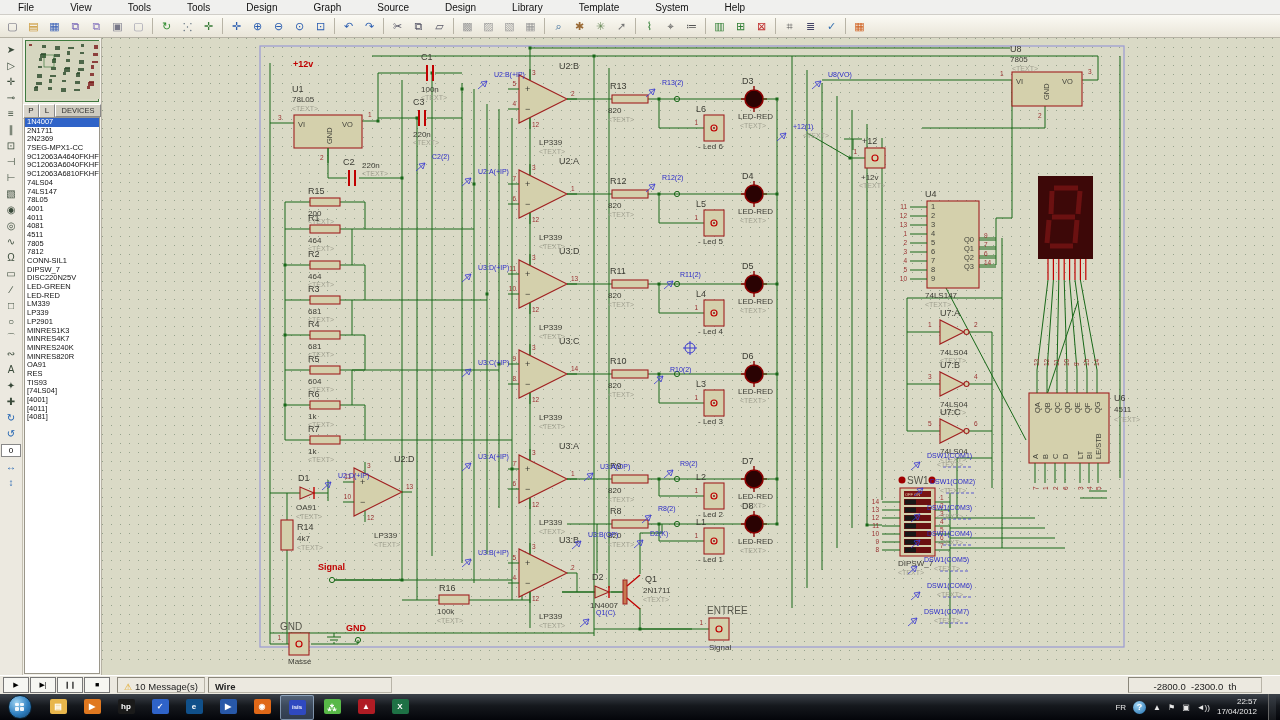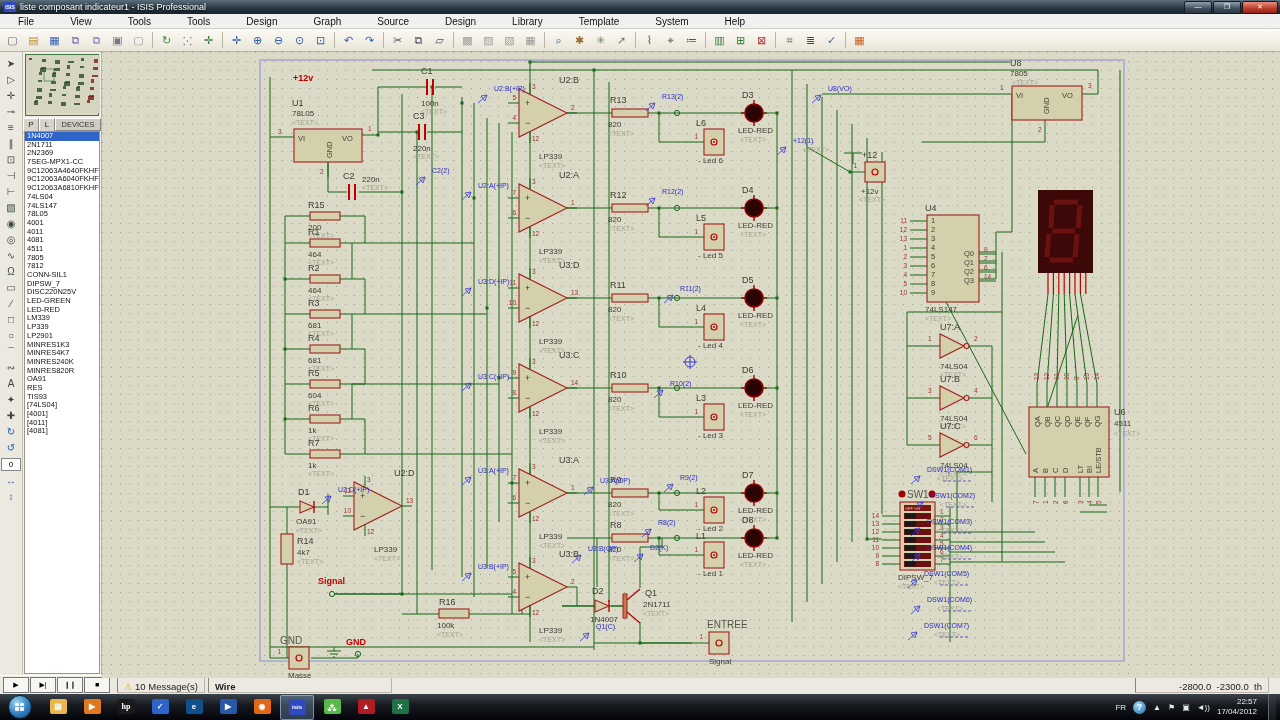--- a/index.html
+++ b/index.html
@@ -71,21 +71,21 @@
   .statusbar{height:18px;background:#ece9e0;border-top:1px solid #fff;display:flex;
     align-items:center;font-size:9.5px;color:#222;flex:0 0 18px;}
   .sim-group{display:flex;margin:0 3px;}
   .sim-btn{width:24px;height:14px;background:#f6f6f2;border:1px solid #777;margin-right:1px;
     font-size:7px;text-align:center;line-height:13px;color:#000;}
   .sb-panel{border:1px solid #b8b4a8;border-top-color:#8a867a;border-left-color:#8a867a;
     height:14px;line-height:18px;padding:0 6px;margin-left:3px;background:#ece9e0;}
   .sb-msg .warn{color:#e0a010;font-size:9px;margin-right:3px;}
   .sb-mode{min-width:170px;font-weight:bold;}
   .sb-spacer{flex:1;}
-  .sb-coords{min-width:120px;text-align:right;margin-right:11px;}
+  .sb-coords{min-width:120px;text-align:center;margin-right:18px;}
 
   
   .taskbar{height:26px;background:linear-gradient(#3c424a,#15181d 45%,#04050a);display:flex;
     align-items:center;flex:0 0 26px;}
   .start-orb{width:22px;height:22px;border-radius:50%;margin:0 9px 0 8px;
     background:radial-gradient(circle at 35% 30%,#9fd4f2,#2f7fc0 55%,#14436e);
     border:1px solid #0a2030;display:flex;align-items:center;justify-content:center;}
   .orb-flag{width:10px;height:9px;display:grid;grid-template-columns:4px 4px;
     grid-template-rows:3.5px 3.5px;gap:1px;}
   .orb-flag div{background:#fff;border-radius:1px;opacity:.9;}
@@ -99,27 +99,20 @@
   .tray .clock{text-align:right;line-height:10px;font-size:8px;padding-right:4px;}
   .tray .help-orb{width:13px;height:13px;border-radius:50%;background:radial-gradient(circle at 35% 30%,#9fd4f2,#1f6fb0);
     color:#fff;font-size:9px;font-weight:bold;text-align:center;line-height:13px;}
   .show-desktop{width:7px;height:26px;border-left:1px solid #666;background:linear-gradient(#3a4048,#14161a);}
 </style>
 </head>
 <body>
 
 <div id="app">
 
-  <div class="titlebar">
-    <div class="app-icon">ISIS</div>
-    <span class="title">liste composant indicateur1 - ISIS Professional</span>
-    <div class="win-btn">—</div>
-    <div class="win-btn">❐</div>
-    <div class="win-btn close">✕</div>
-  </div>
 
   <div class="menubar" id="menubar">
       <div class="menu-item">File</div>
       <div class="menu-item">View</div>
       <div class="menu-item">Tools</div>
       <div class="menu-item">Tools</div>
       <div class="menu-item">Design</div>
       <div class="menu-item">Graph</div>
       <div class="menu-item">Source</div>
       <div class="menu-item">Design</div>
@@ -1177,21 +1170,21 @@
         </div>
     </div>
     <div id="taskIcons" style="display:flex;">
         <div class="task-icon">
           <div class="ti-glyph" style="background: rgb(232, 182, 76);">▤</div>
         </div>
         <div class="task-icon">
           <div class="ti-glyph" style="background: rgb(224, 120, 32);">▶</div>
         </div>
         <div class="task-icon">
-          <div class="ti-glyph" style="background: rgb(26, 26, 26); font-family: Liberation Serif, serif;">hp</div>
+          <div class="ti-glyph" style="background: rgb(26, 26, 26);">hp</div>
         </div>
         <div class="task-icon">
           <div class="ti-glyph" style="background: rgb(47, 99, 200);">✓</div>
         </div>
         <div class="task-icon">
           <div class="ti-glyph" style="background: rgb(16, 80, 138);">e</div>
         </div>
         <div class="task-icon">
           <div class="ti-glyph" style="background: rgb(40, 88, 168);">▶</div>
         </div>

